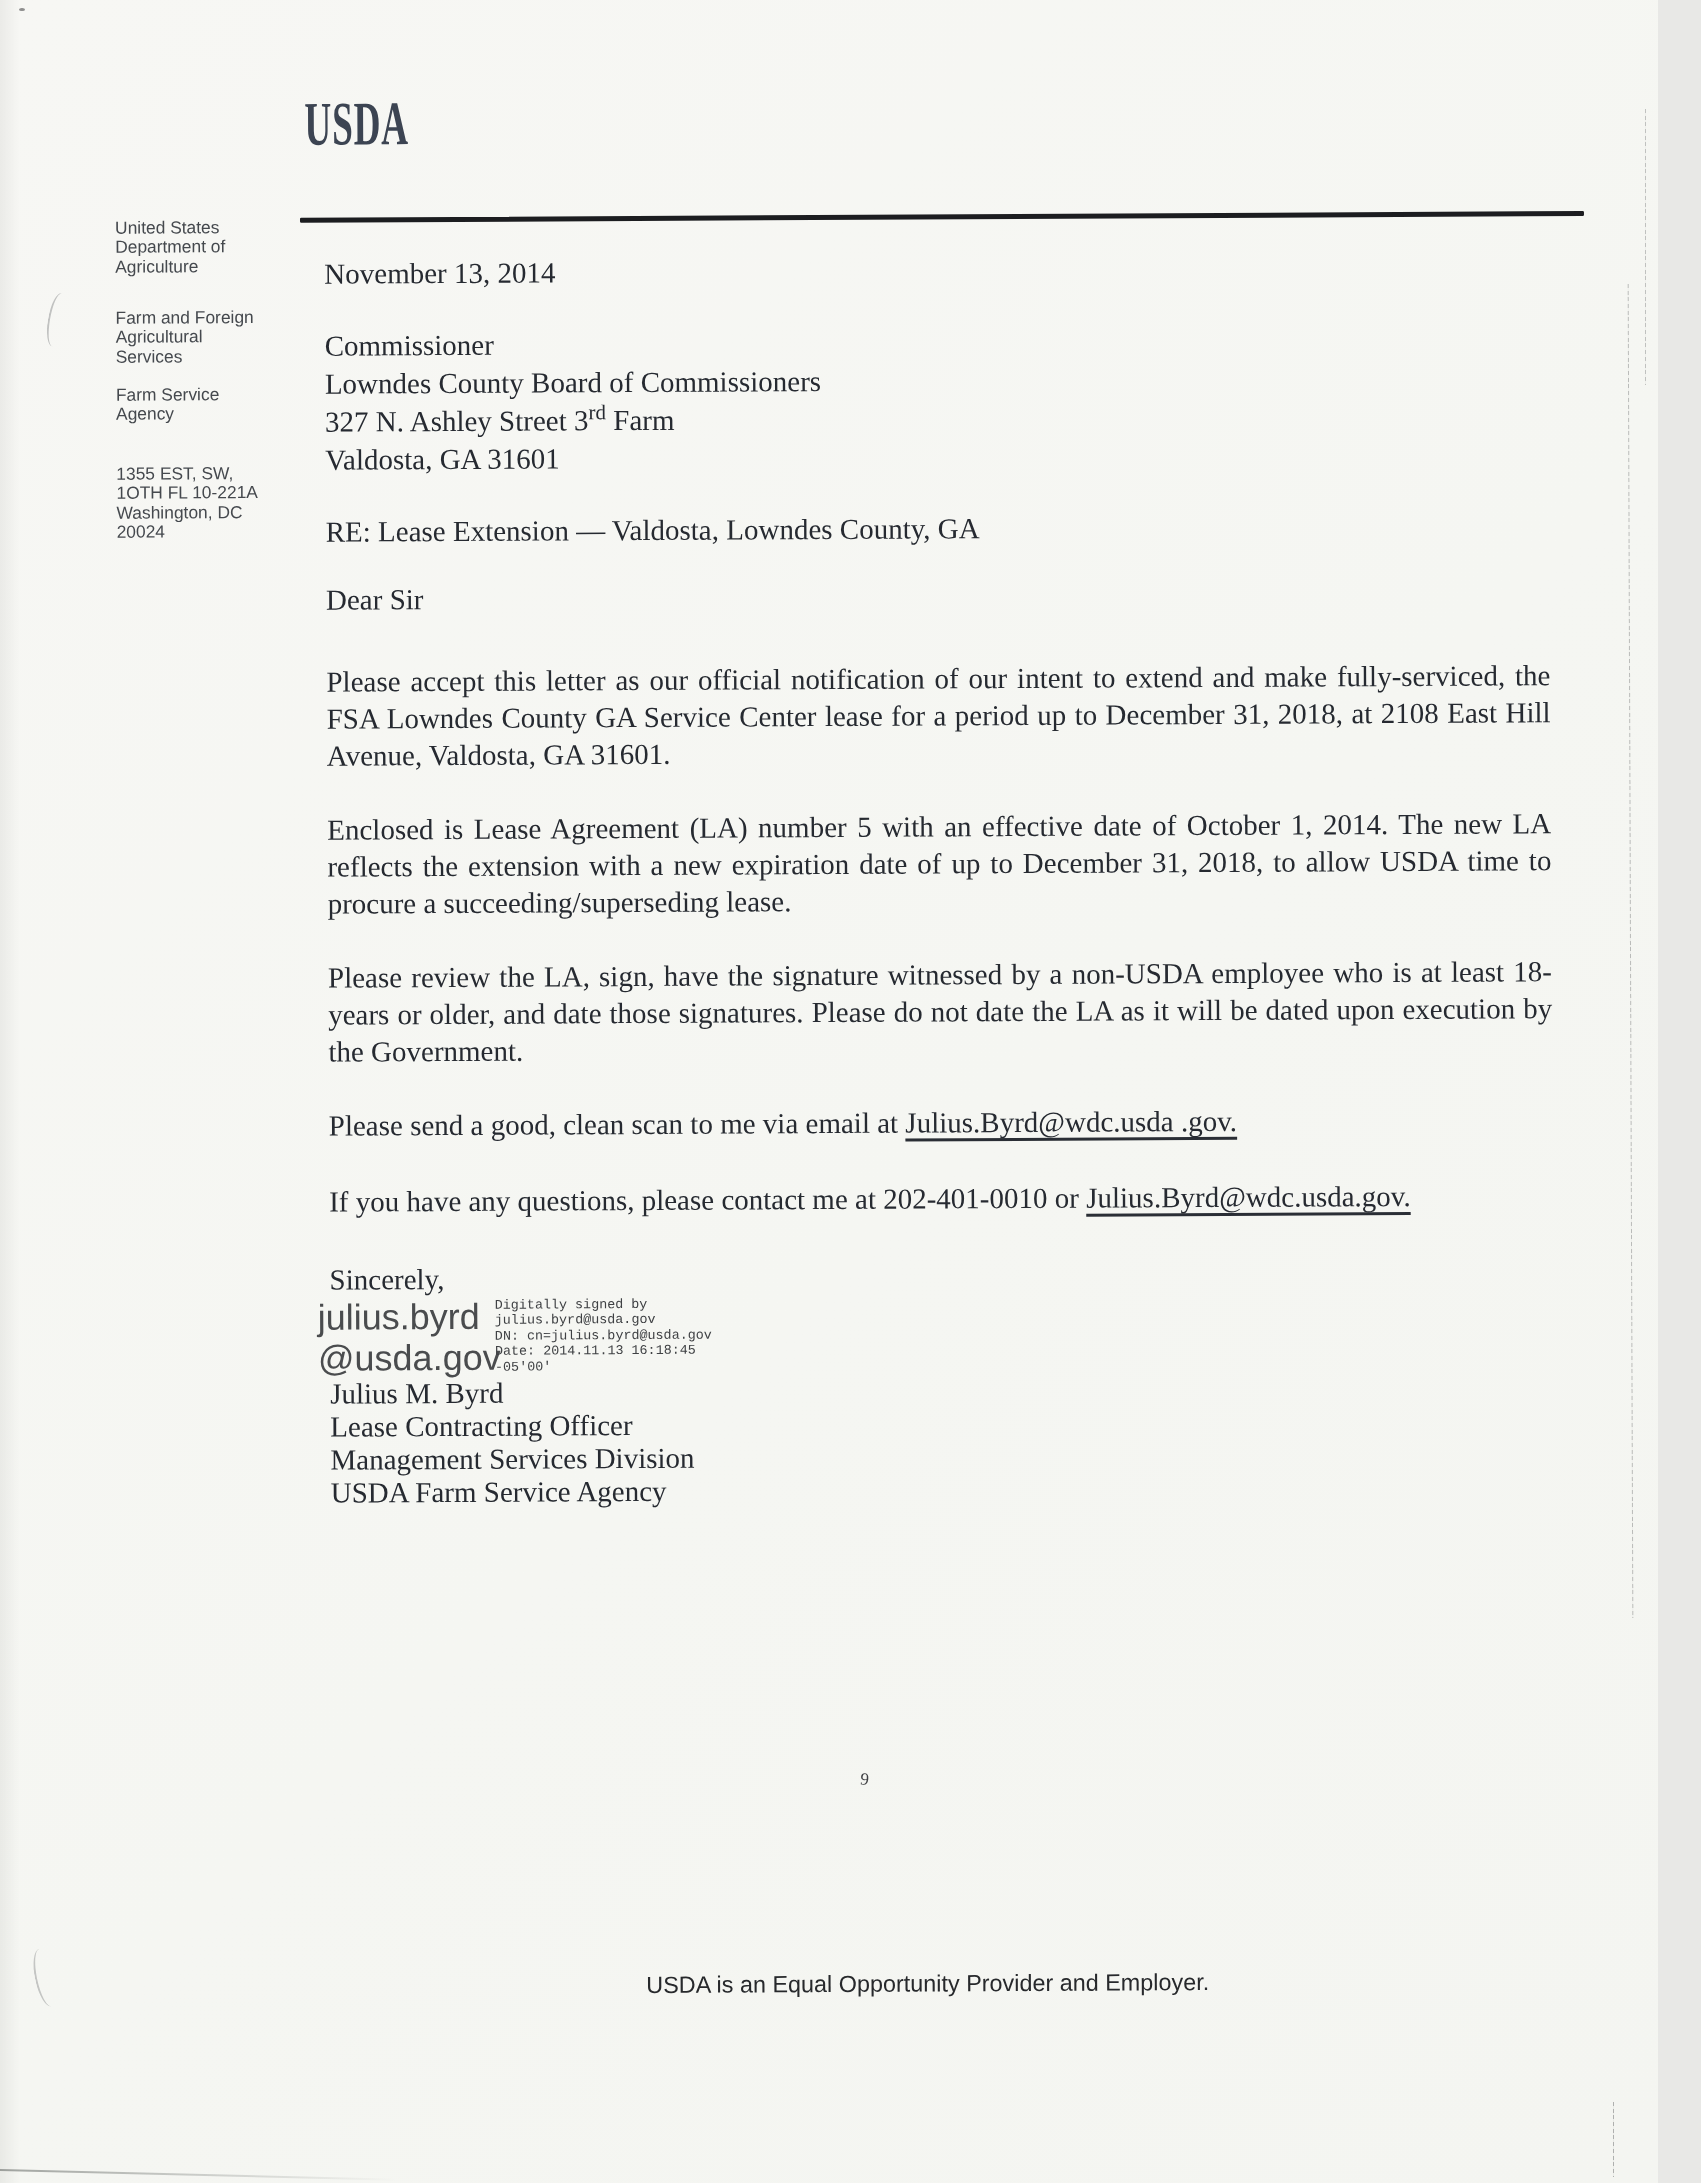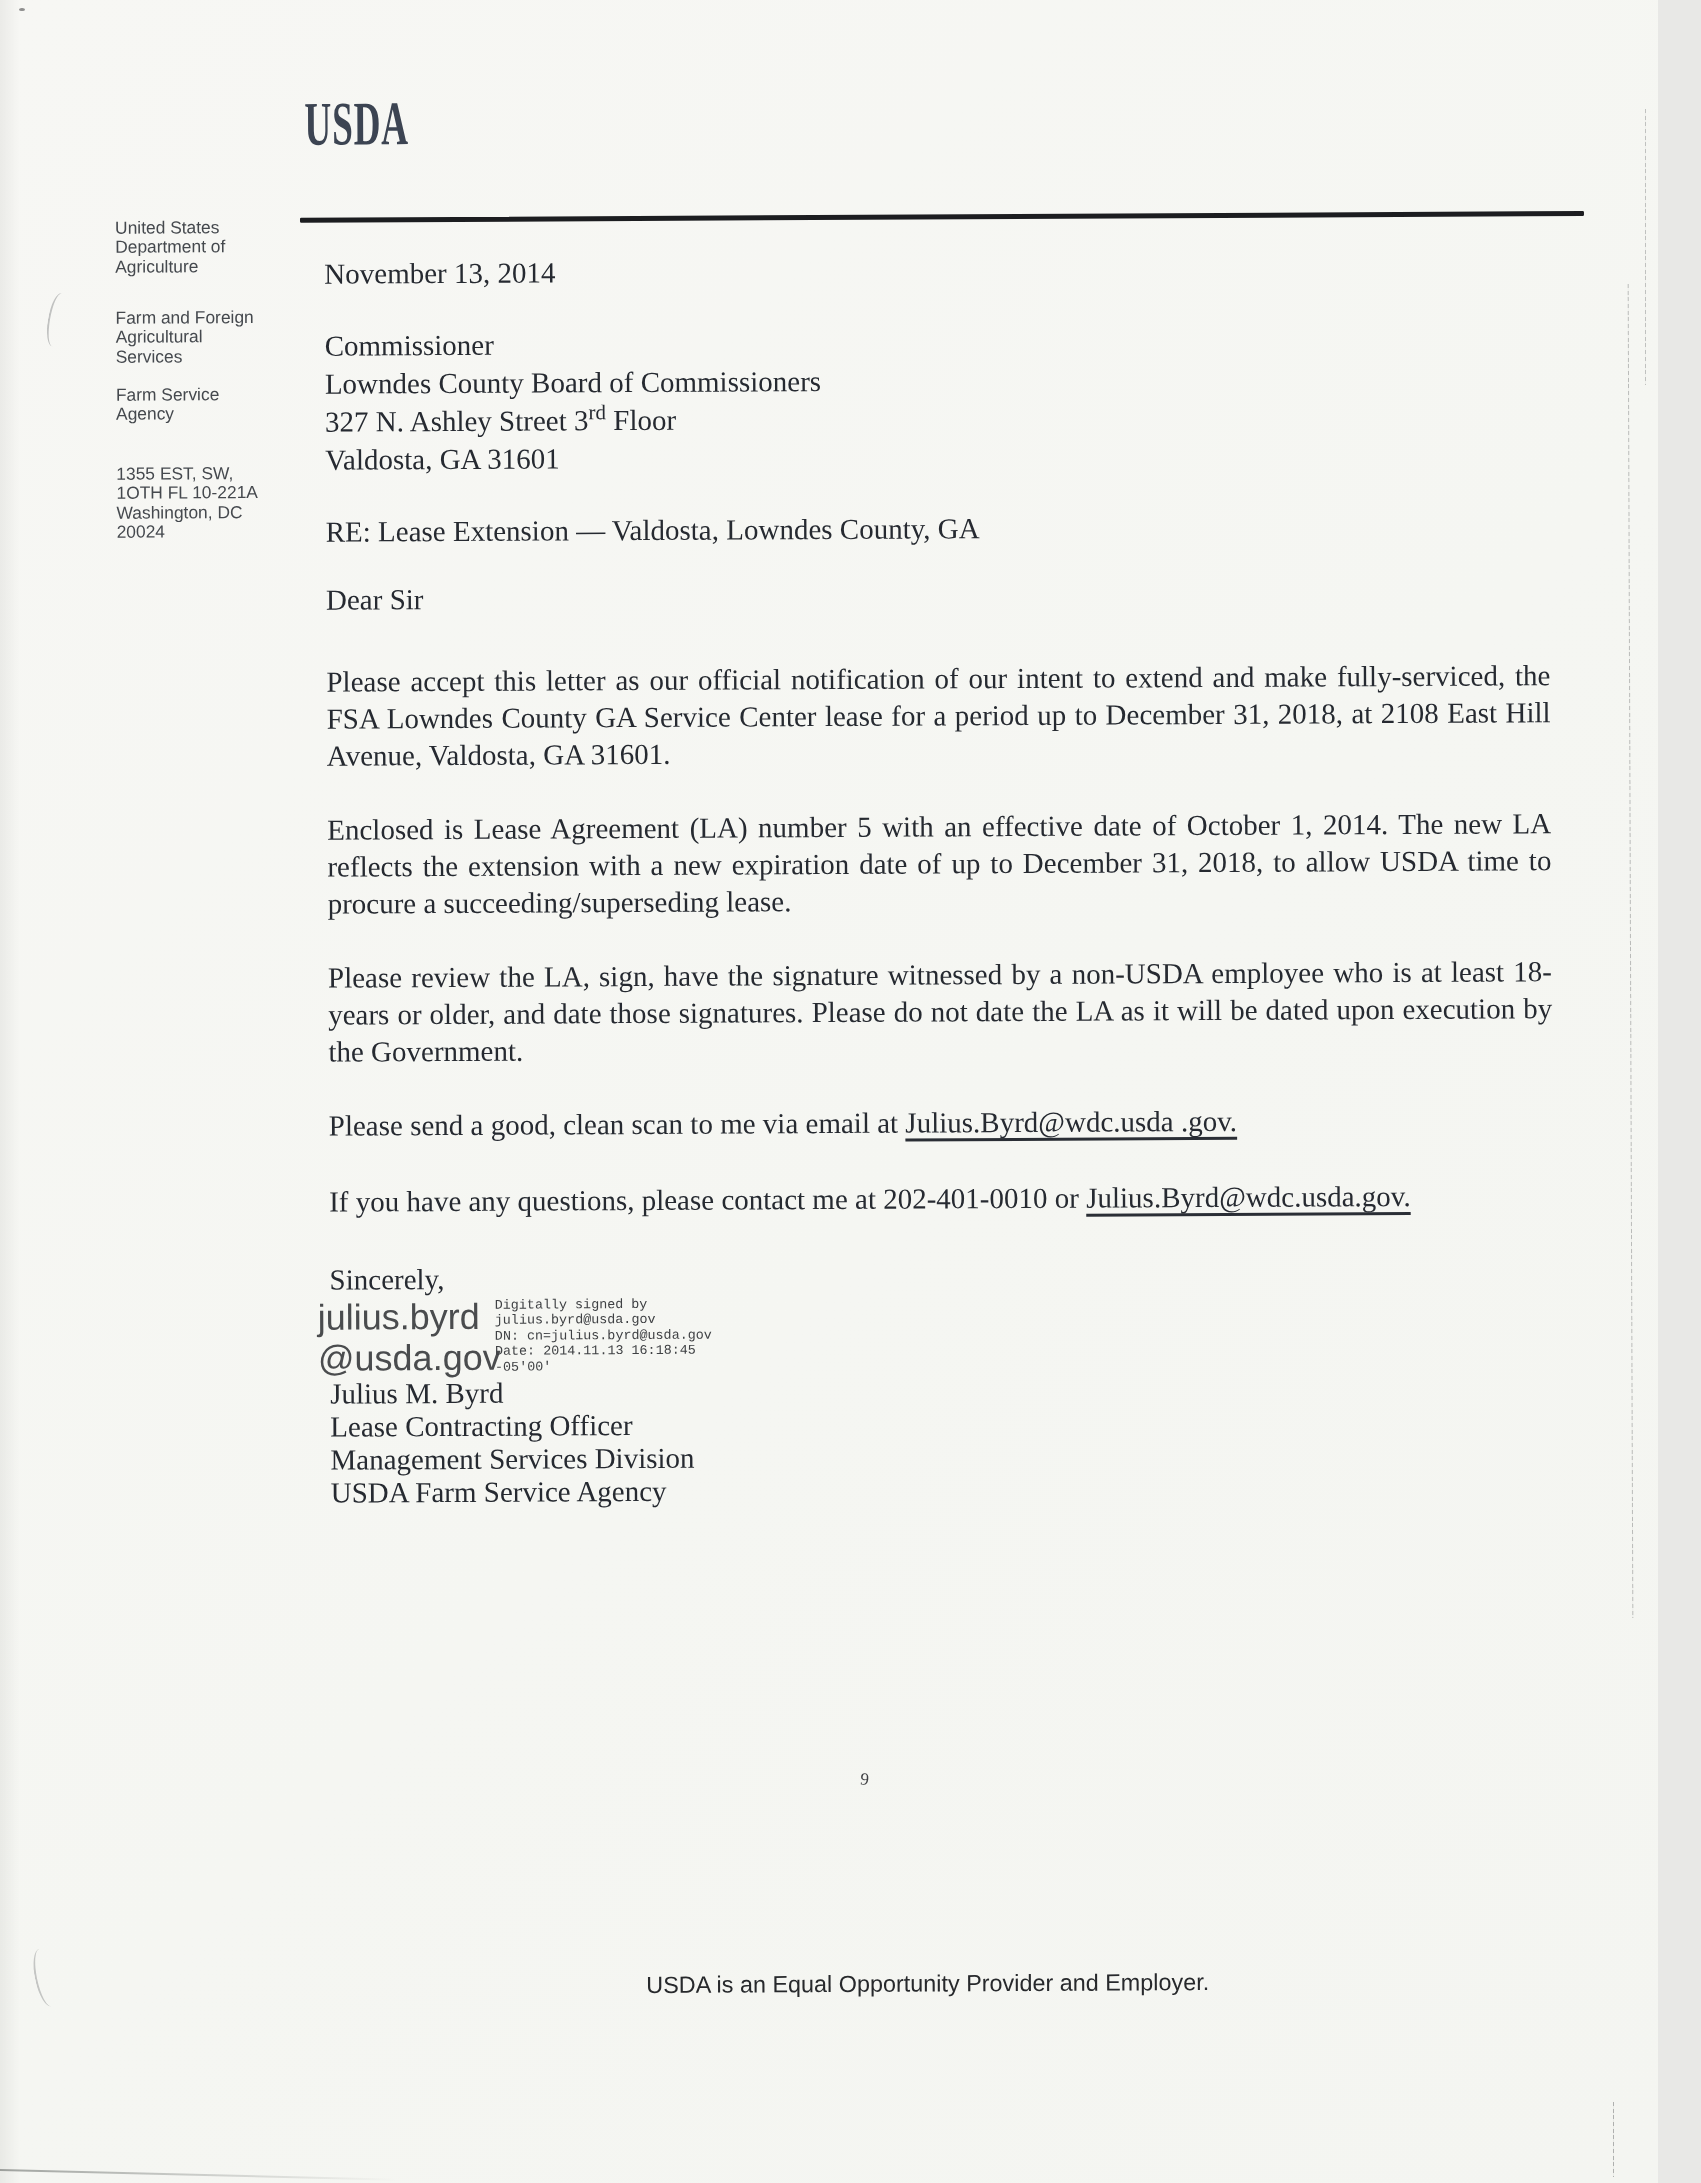--- a/index.html
+++ b/index.html
@@ -182,21 +182,21 @@
         <div>20024</div>
       </div>
     </aside>
 
     <div class="col serif date">November 13, 2014</div>
 
     <div class="col serif address">
       <div>Commissioner</div>
       <div>Lowndes County Board of Commissioners</div>
       <div>
-        <span>327 N. Ashley Street 3</span><sup>rd</sup><span> Floor</span>
+        <span>327 N. Ashley Street 3</span><sup>rd</sup><span> Farm</span>
       </div>
       <div>Valdosta, GA  31601</div>
     </div>
 
     <div class="col serif subject">RE: Lease Extension — Valdosta, Lowndes County, GA</div>
     <div class="col serif salutation">Dear Sir</div>
 
     <div class="col serif para p1">Please accept this letter as our official notification of our intent to extend and make fully-serviced, the FSA Lowndes County GA Service Center lease for a period up to December 31, 2018, at 2108 East Hill Avenue, Valdosta, GA  31601.</div>
     <div class="col serif para p2">Enclosed is Lease Agreement (LA) number 5 with an effective date of October 1, 2014. The new LA reflects the extension with a new expiration date of up to December 31, 2018, to allow USDA time to procure a succeeding/superseding lease.</div>
     <div class="col serif para p3">Please review the LA, sign, have the signature witnessed by a non-USDA employee who is at least 18-years or older, and date those signatures.  Please do not date the LA as it will be dated upon execution by the Government.</div>

